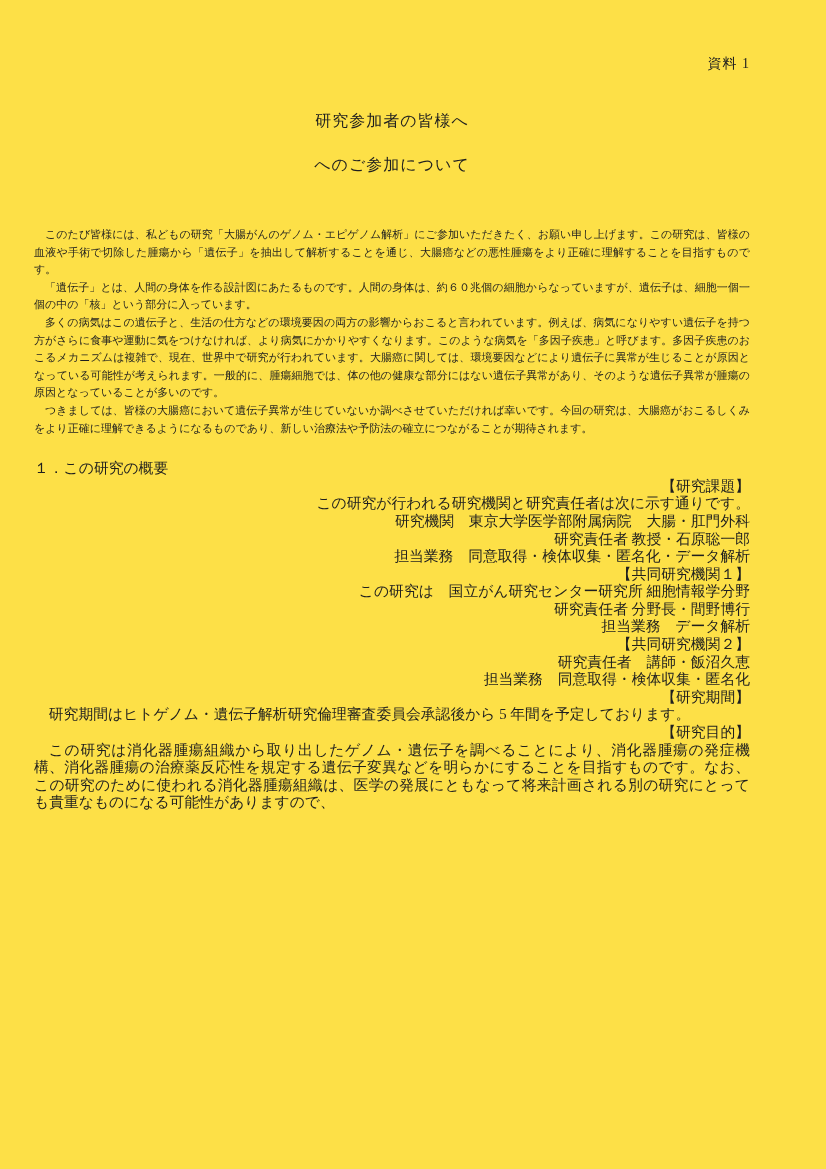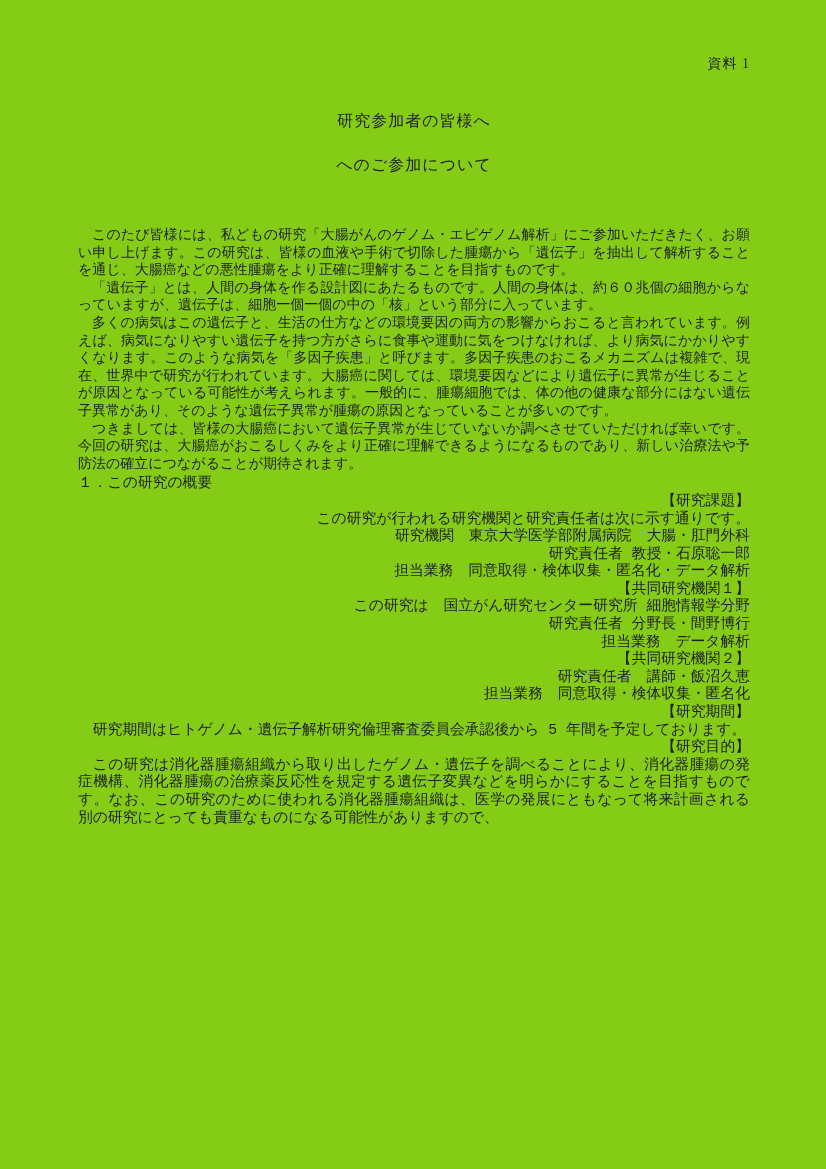--- a/index.html
+++ b/index.html
@@ -11,55 +11,54 @@
     width: 826px;
     height: 1169px;
     overflow: hidden;
     font-family: "Liberation Serif", "DejaVu Serif", serif;
     color: #1f1f1f;
   }
   .page {
     box-sizing: border-box;
     width: 826px;
     height: 1169px;
-    padding: 54px 76px 20px 78px;
-    background: #84cc16;
+    padding: 54px 76px 20px 34px;
+    background: #fde047;
   }
   .ref-label {
     text-align: right;
     font-size: 14px;
     line-height: 20px;
     margin-bottom: 34px;
     letter-spacing: 1px;
   }
   .title-block {
     text-align: center;
   }
   .title-line {
     font-size: 16px;
     line-height: 26px;
     margin: 0 0 18px 0;
     letter-spacing: 1px;
   }
   .intro {
     margin-top: 48px;
-    font-size: 14px;
+    font-size: 11px;
     line-height: 17.6px;
   }
   .para {
     margin: 0;
     text-indent: 1em;
     text-align: justify;
     text-justify: inter-ideograph;
   }
   .overview {
-    margin-top: 3px;
+    margin-top: 23px;
     font-size: 14.8px;
     line-height: 17.6px;
-    font-family: Liberation Mono, monospace;
   }
   .section-heading {
     margin: 0;
     font-size: 14.8px;
     font-weight: normal;
     line-height: 17.6px;
   }
   .line {
     margin: 0;
     text-align: right;

